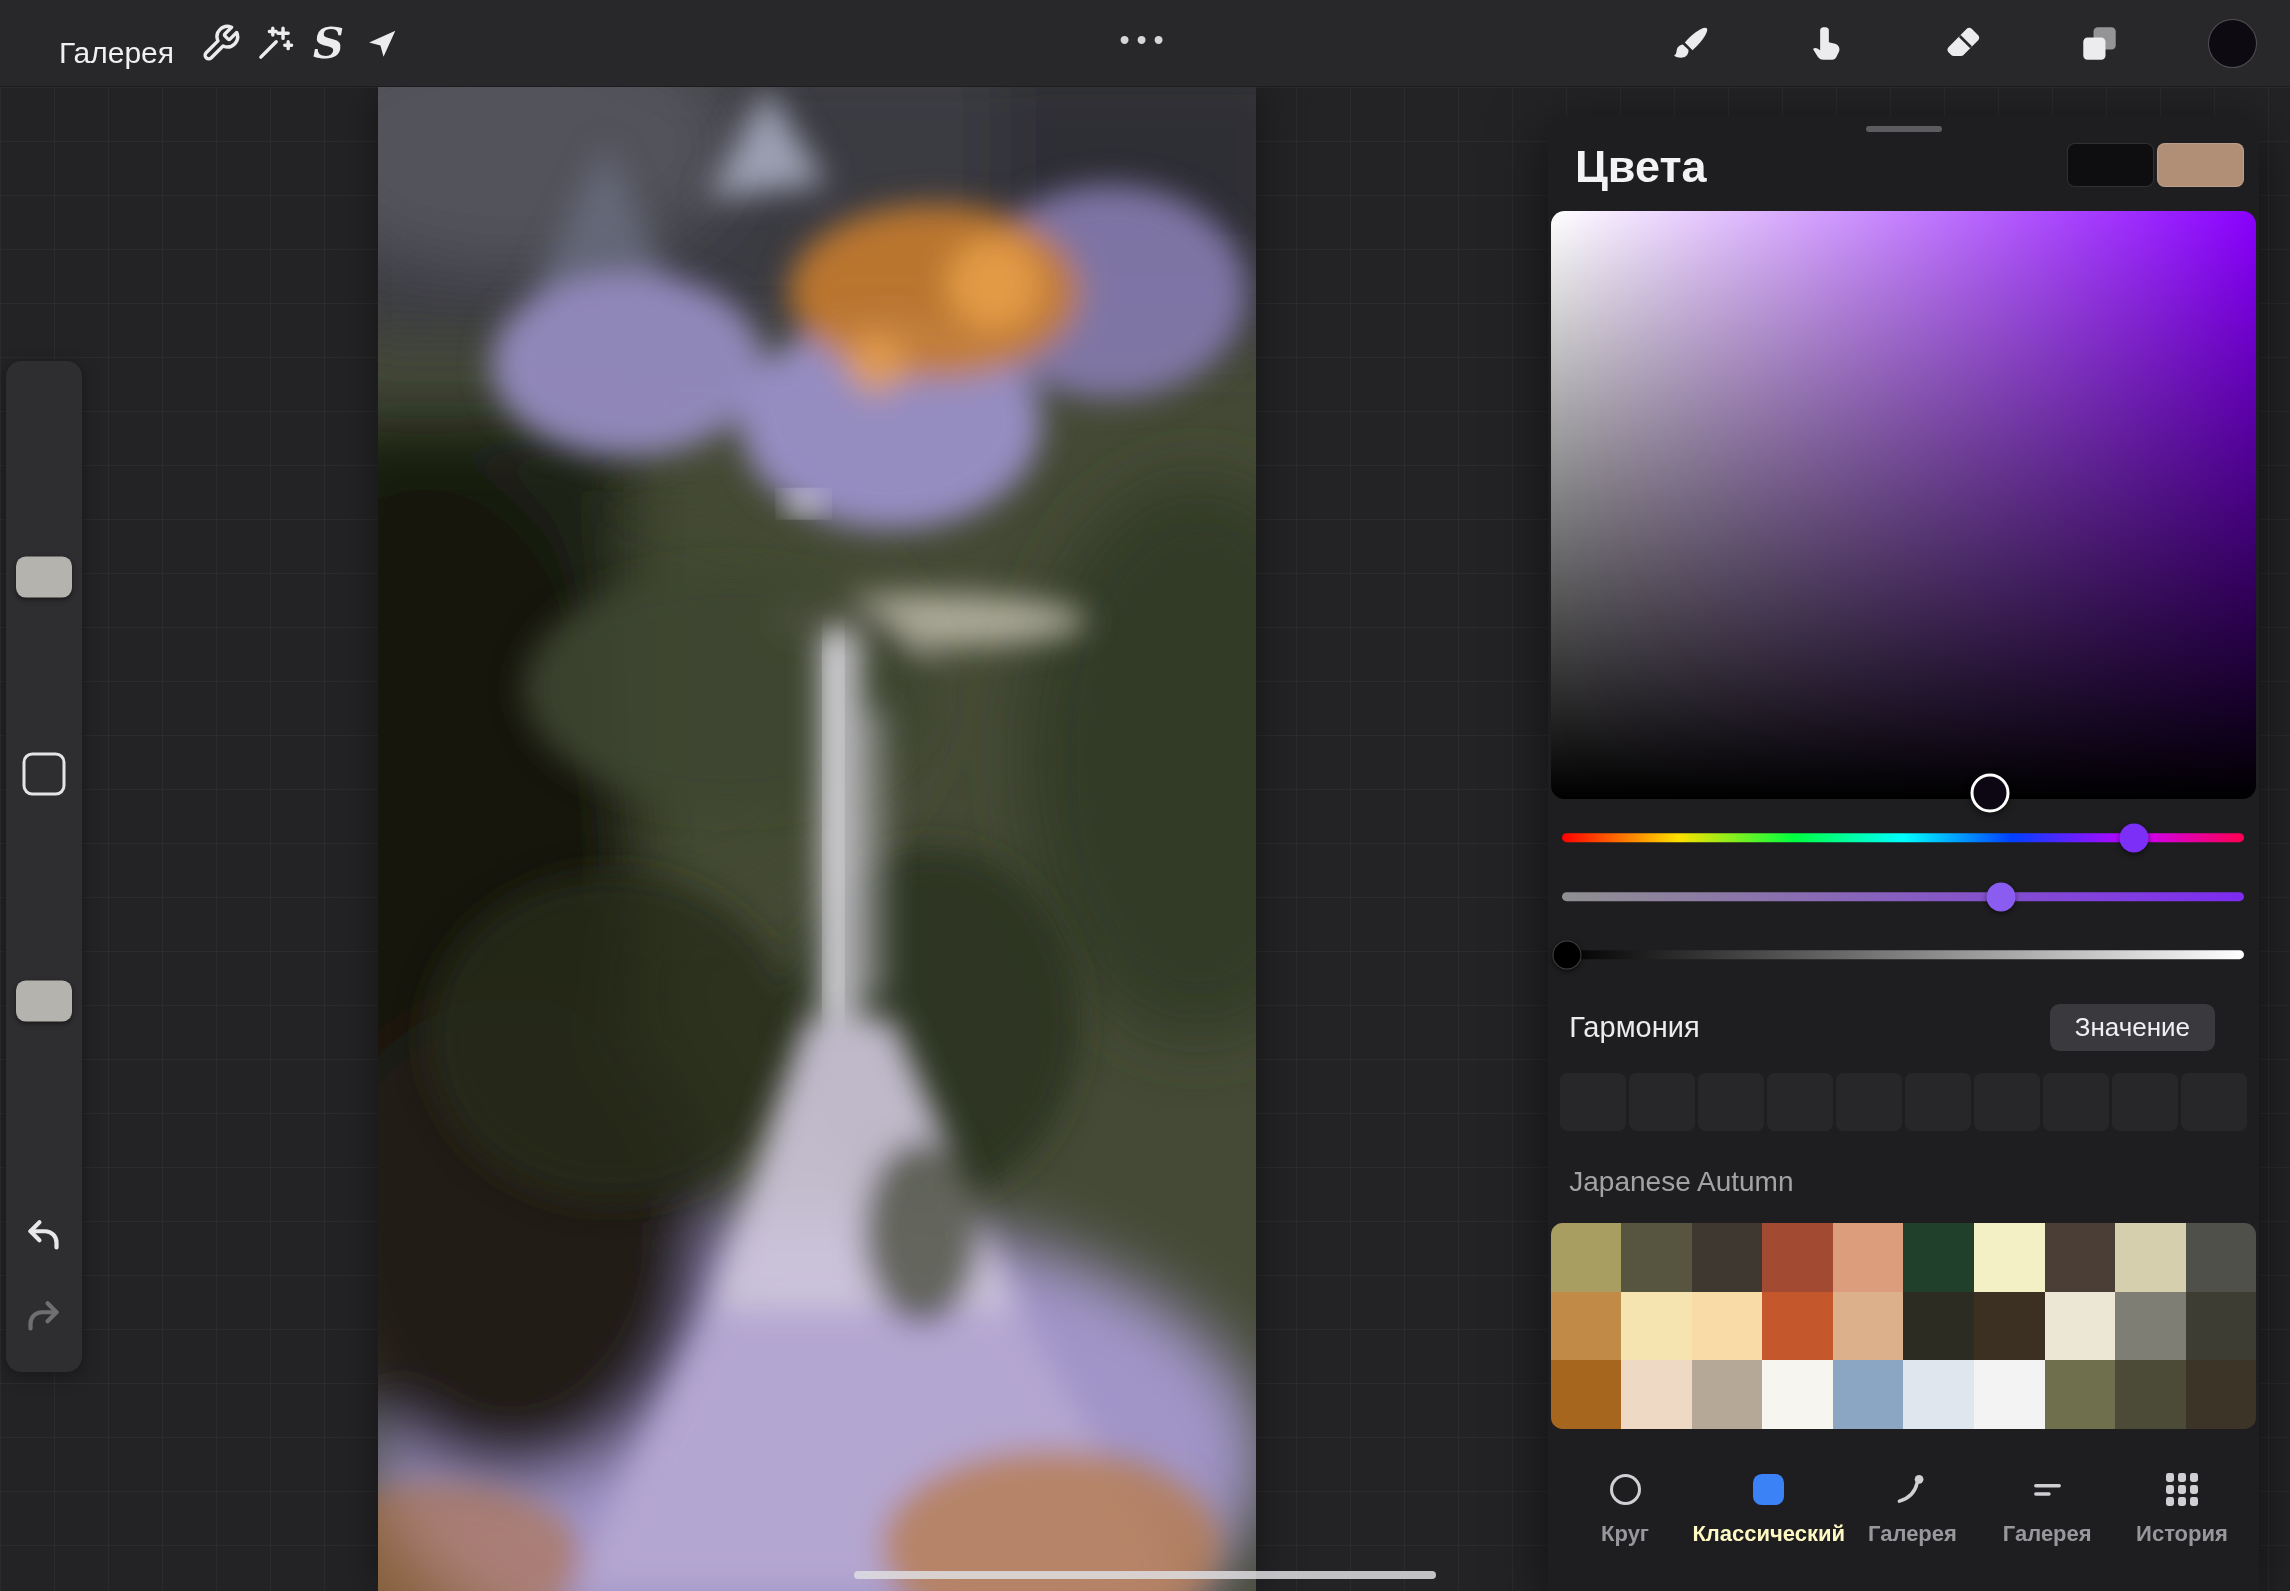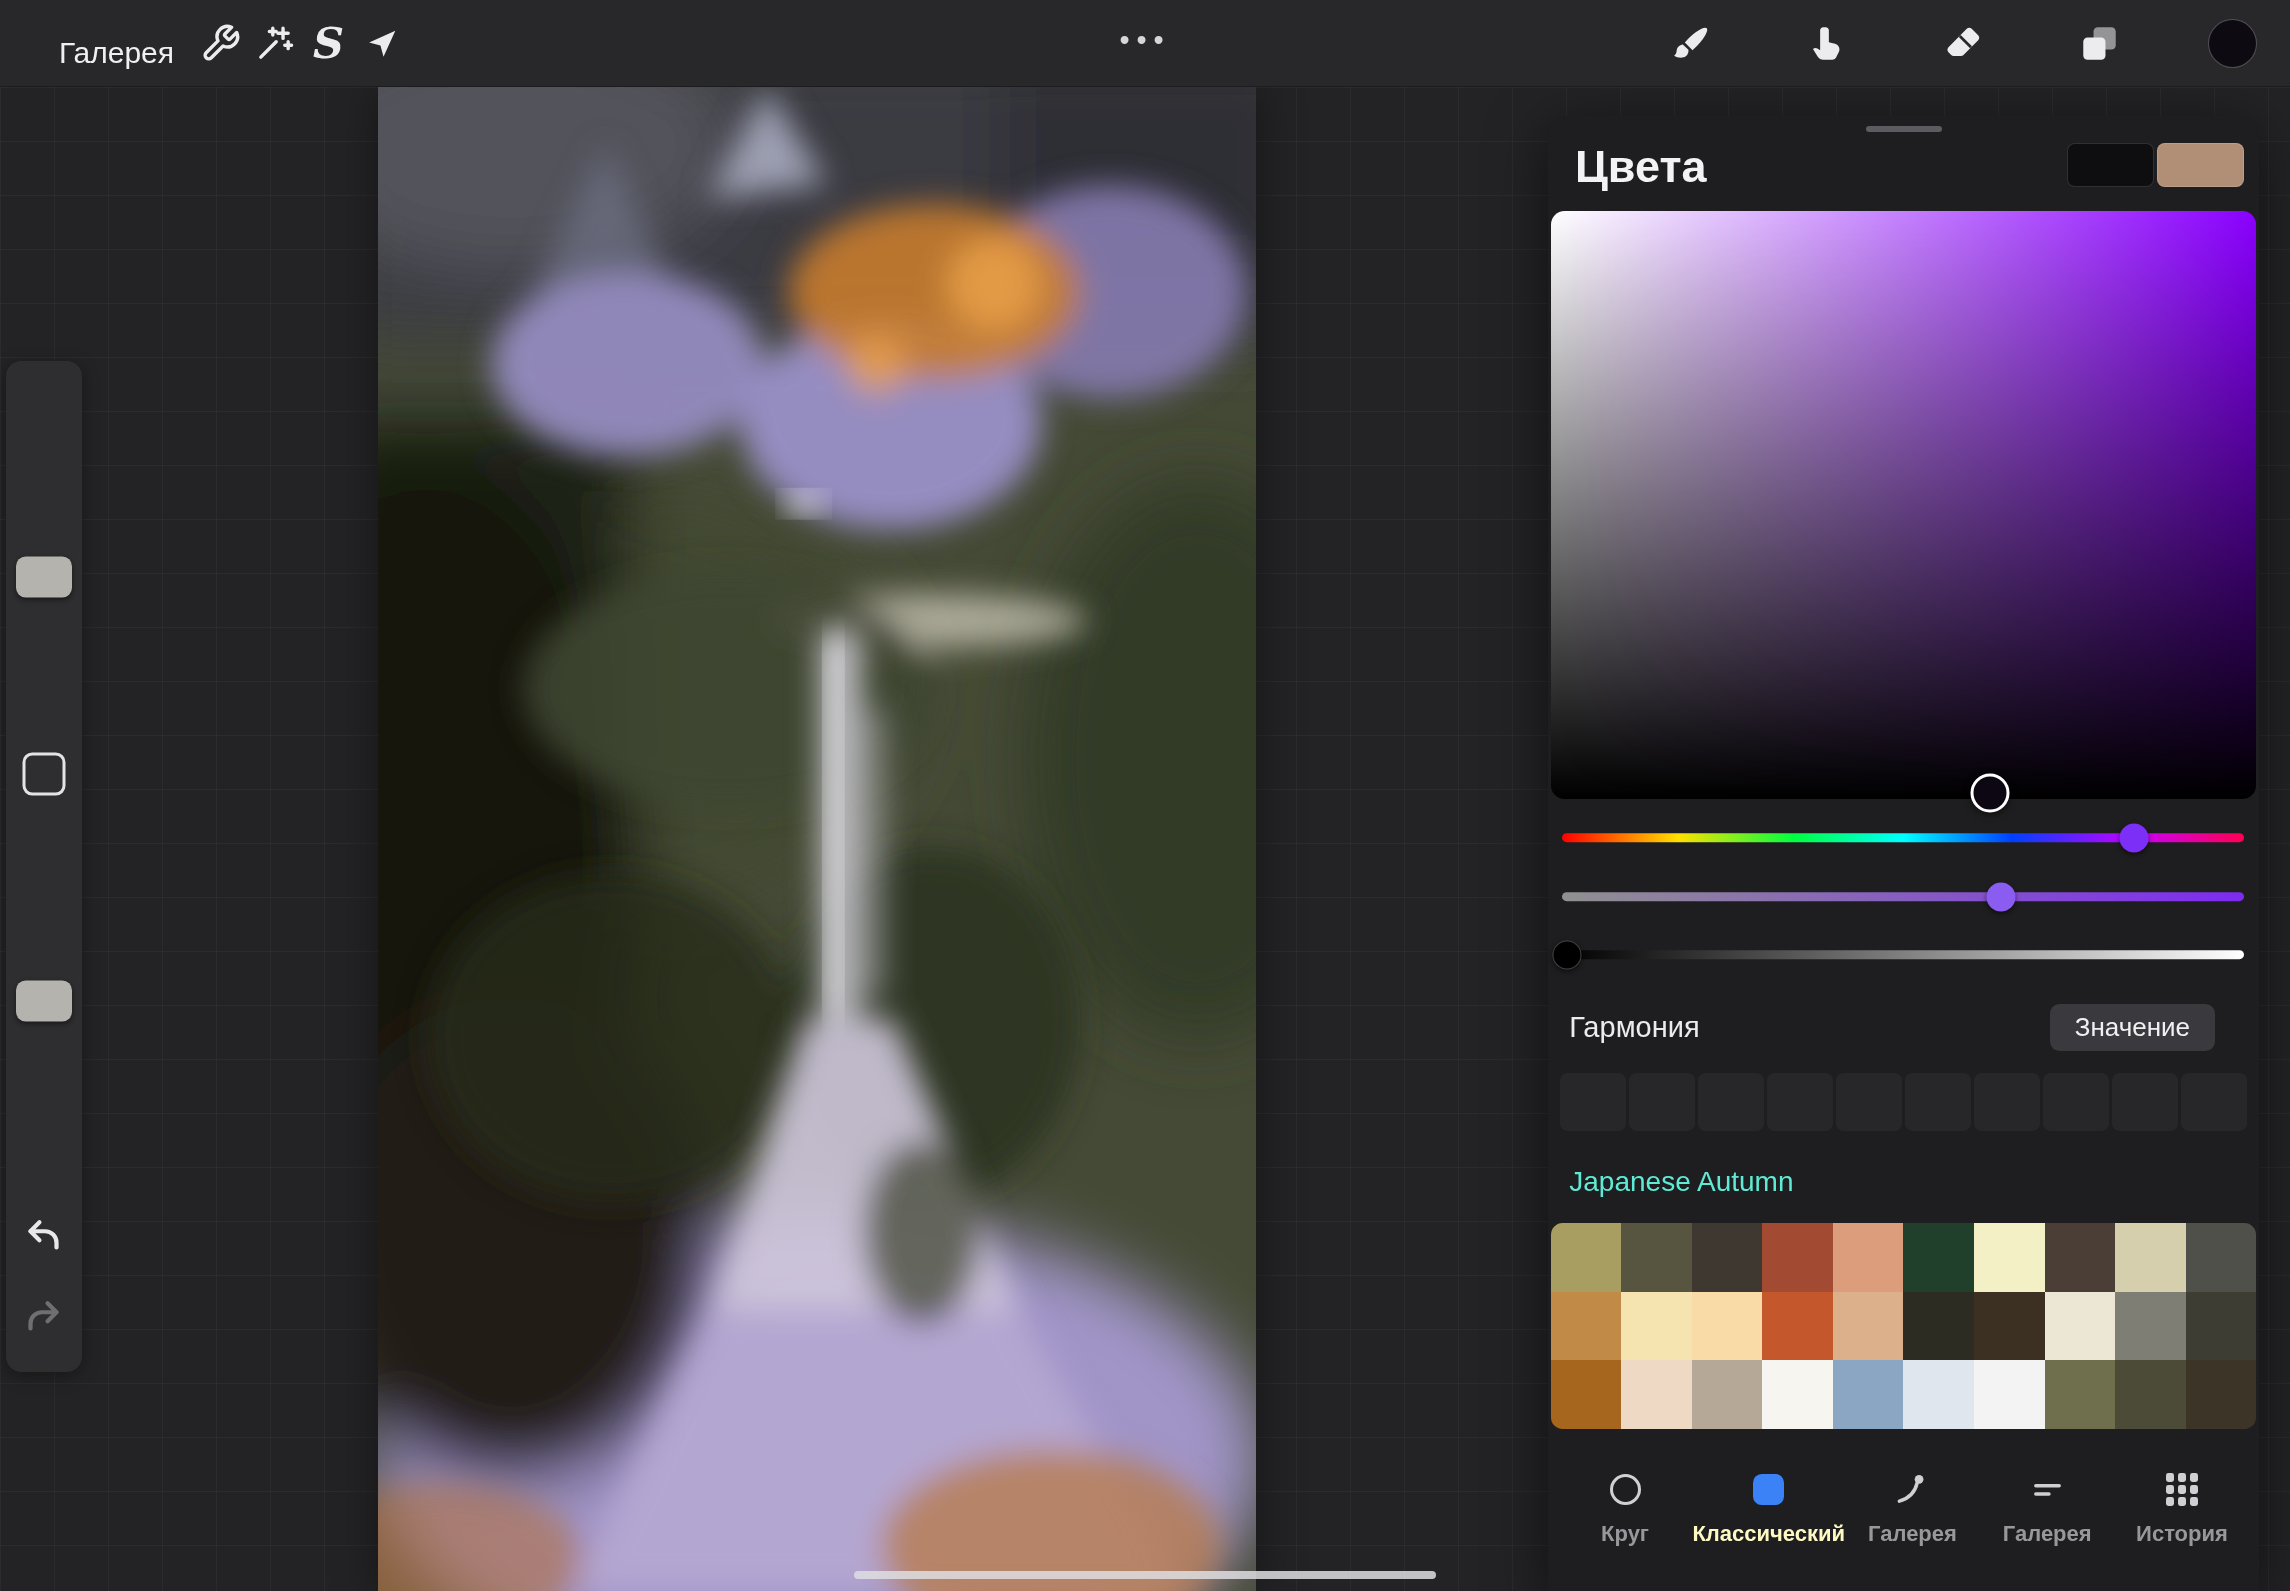--- a/index.html
+++ b/index.html
@@ -74,21 +74,21 @@
   .handle{position:absolute;top:50%;width:29px;height:29px;border-radius:50%;
     transform:translate(-50%,-50%);box-shadow:0 1.9px 5.8px rgba(0,0,0,.55);box-sizing:border-box;}
   .bri-row .handle{border:1.9px solid rgba(255,255,255,.25);}
 
   .history-label{position:absolute;top:895px;left:21.3px;font-size:29px;color:#ececee;}
   .clear-btn{position:absolute;top:888px;right:44px;height:47px;padding:0 25px;font-size:26px;
     font-family:inherit;color:#f0f0f2;background:#3a3a3e;border:none;border-radius:9.7px;cursor:pointer;}
   .history-strip{position:absolute;top:957px;left:11.6px;right:11.6px;height:58px;display:flex;gap:2.9px;}
   .hslot{flex:1;background:rgba(255,255,255,.045);border-radius:7.8px;}
 
-  .palette-name{position:absolute;top:1050px;left:21.3px;font-size:28px;color:#5eead4;}
+  .palette-name{position:absolute;top:1050px;left:21.3px;font-size:28px;color:#a3a3a3;}
   .palette-grid{position:absolute;top:1107px;left:2.9px;right:2.9px;height:206px;display:grid;
     grid-template-columns:repeat(10,1fr);grid-template-rows:repeat(3,1fr);border-radius:11.6px;overflow:hidden;}
   .pal{cursor:pointer;}
 
   .mode-tabs{position:absolute;left:9.7px;right:9.7px;top:1351px;display:flex;}
   .tab{flex:1;display:flex;flex-direction:column;align-items:center;gap:13.6px;padding-top:3.9px;cursor:pointer;font-weight:bold;}
   .tab-icon{height:37px;display:flex;align-items:center;justify-content:center;}
   .disc-i{width:31px;height:31px;border:3.9px solid #d0d0d4;border-radius:50%;box-sizing:border-box;}
   .classic-i{width:31px;height:31px;border-radius:8.7px;background:#3c82f7;}
   .tab-icon svg{width:35px;height:35px;}

